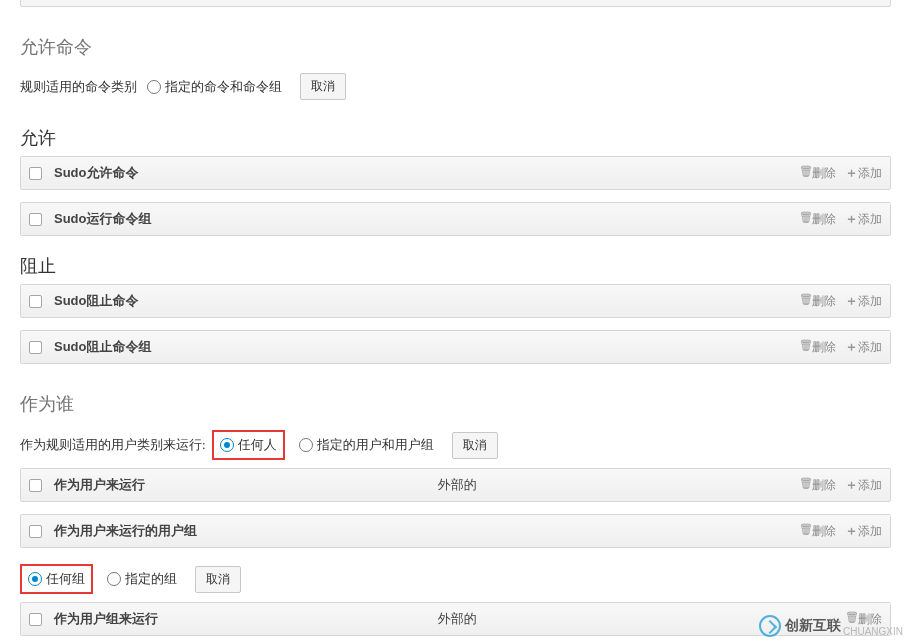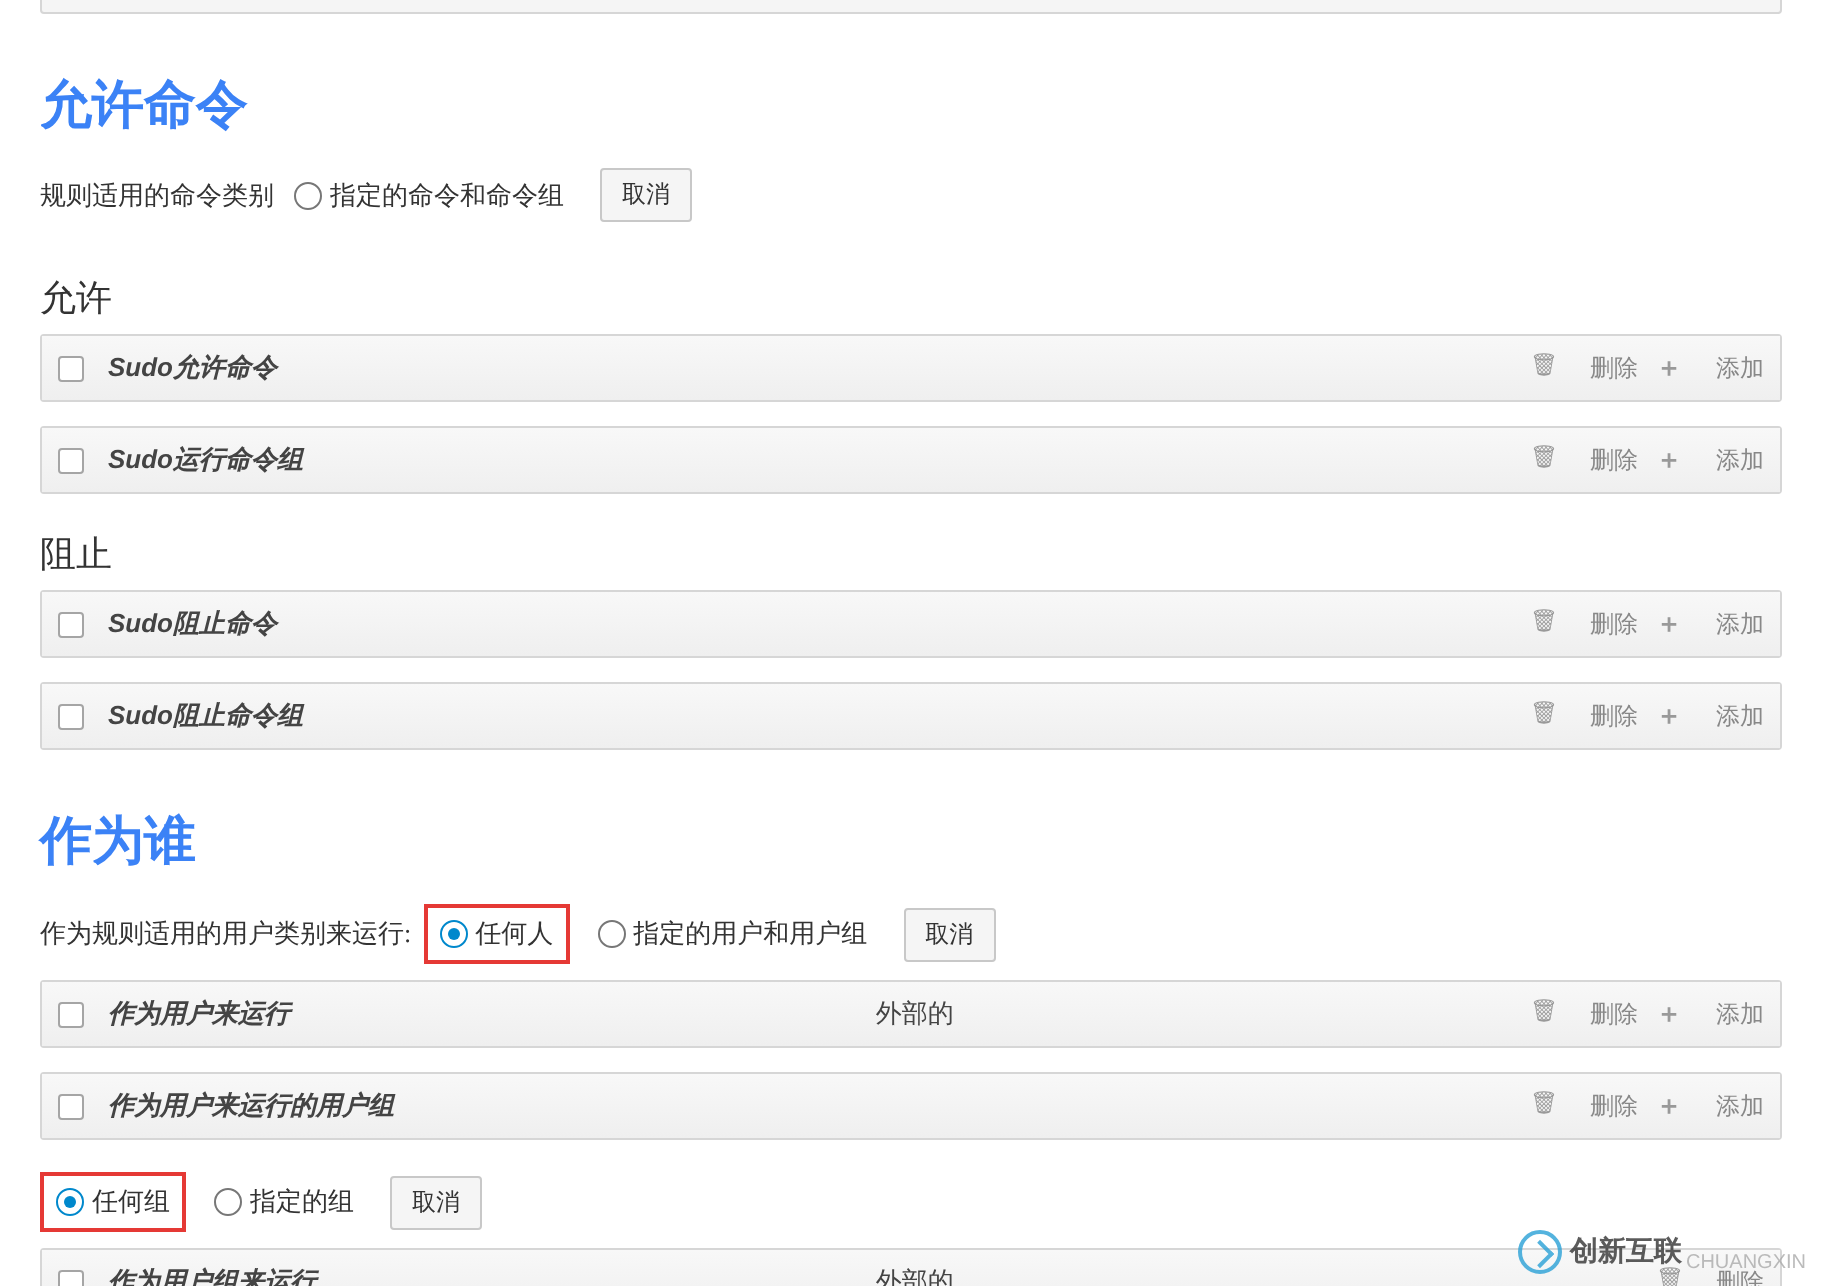--- a/index.html
+++ b/index.html
@@ -5,23 +5,23 @@
   * { box-sizing: border-box; margin: 0; padding: 0; }
   body {
     font-family: "Microsoft YaHei", "PingFang SC", sans-serif;
     font-size: 13px;
     color: #333;
     background: #fff;
     padding: 0 20px;
     width: 911px;
   }
   h2.section-title {
-    font-size: 26px;
-    font-weight: 700;
-    color: #3b82f6;
+    font-size: 18px;
+    font-weight: 400;
+    color: #737373;
     margin: 28px 0 10px 0;
   }
   h3.subsection-title {
     font-size: 18px;
     font-weight: 400;
     margin: 18px 0 6px 0;
   }
   .row-controls {
     display: flex;
     align-items: center;
@@ -103,40 +103,39 @@
     height: 13px;
     border: 1px solid #a5a5a5;
     border-radius: 2px;
     display: inline-block;
     background: #fff;
   }
   .panel-header .title-cell {
     flex: 1;
     font-weight: 600;
     color: #444;
-    font-style: italic;
   }
   .panel-header .second-col {
     flex: 1;
     font-weight: 400;
     color: #444;
   }
   .panel-header.two-col .title-cell { flex: 0 0 45%; }
   .panel-header.two-col .second-col { flex: 1; }
   .panel-actions {
     display: flex;
     align-items: center;
     gap: 10px;
     color: #888;
     font-size: 12px;
   }
   .panel-actions .action {
     display: inline-flex;
     align-items: center;
-    gap: 17px;
+    gap: 0;
     cursor: pointer;
   }
   .icon-trash, .icon-plus {
     display: inline-block;
     width: 12px;
     height: 12px;
     position: relative;
   }
   .icon-trash::before {
     content: "🗑";

